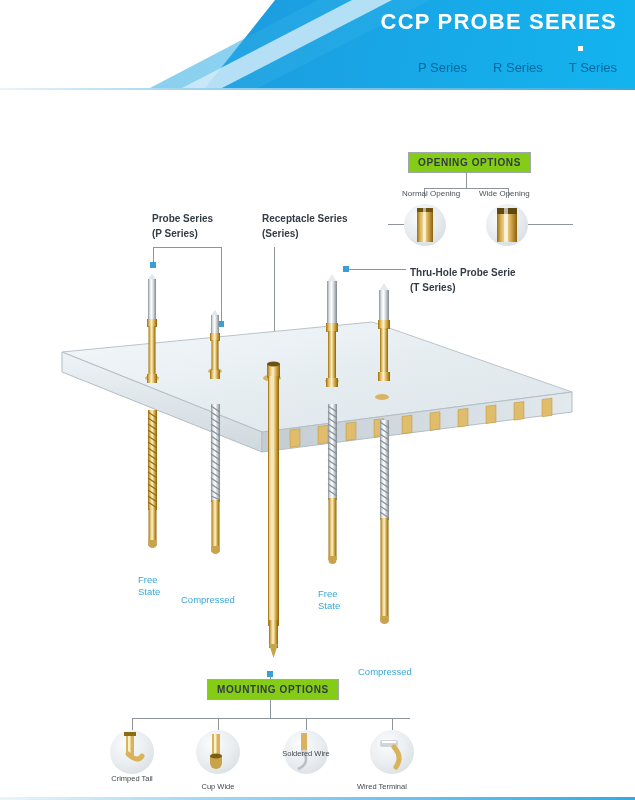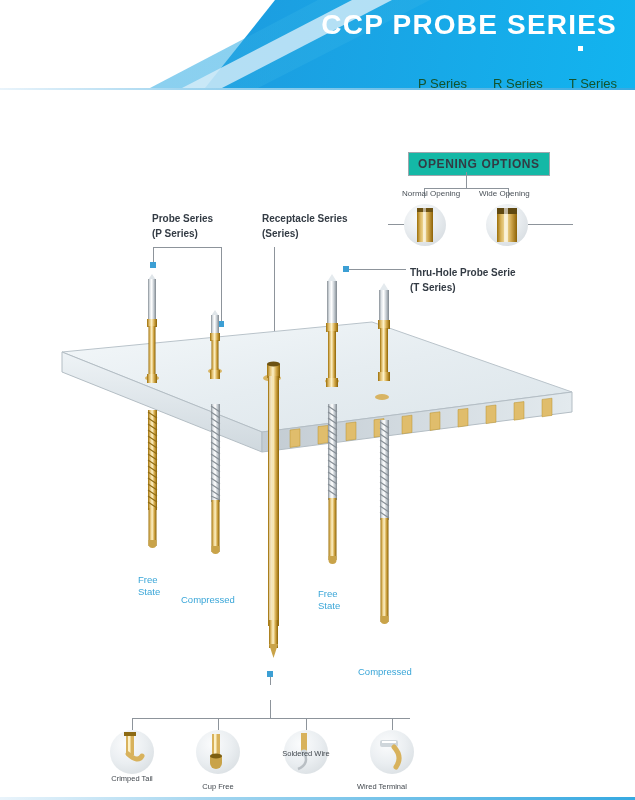--- a/index.html
+++ b/index.html
@@ -58,32 +58,32 @@
     top: 88px; left: 0;
     width: 635px;
     height: 2px;
     background: linear-gradient(90deg, #eaf4fb 0%, #9fd4ef 30%, #36a9e1 100%);
   }
   .hdr-title {
     position: absolute;
     top: 9px;
     right: 18px;
     color: #ffffff;
-    font-size: 28px;
+    font-size: 22px;
     font-weight: bold;
     letter-spacing: 1.2px;
     white-space: nowrap;
   }
   .hdr-tabs {
     position: absolute;
-    top: 76px;
+    top: 60px;
     right: 18px;
     display: flex;
     gap: 26px;
-    color: #14532d;
+    color: #0369a1;
     font-size: 13px;
   }
   .hdr-tab { white-space: nowrap; }
   .hdr-dot {
     position: absolute;
     top: 46px;
     right: 52px;
     width: 5px; height: 5px;
     background: #ffffff;
   }
@@ -97,23 +97,23 @@
     white-space: pre;
   }
   .lbl.bold { font-weight: bold; font-size: 10px; color: #333b44; }
   .lbl.small { font-size: 8px; color: #4a5158; }
   .lbl.blue { color: #3aa6d8; font-size: 9.5px; line-height: 12px; }
   .lbl.tiny { font-size: 7.5px; color: #43494f; }
 
   .boxlbl {
     position: absolute;
     border: 1px solid #9fa6ad;
-    background: #14b8a6;
+    background: #84cc16;
     color: #333b44;
-    font-size: 12px;
+    font-size: 10px;
     font-weight: bold;
     letter-spacing: .6px;
     padding: 4px 9px;
     white-space: nowrap;
   }
 
   
   .ln {
     position: absolute;
     background: #8d949b;
@@ -345,20 +345,21 @@
 
   <div class="lbl blue" style="left:138px; top:574px;"><span>Free
 State</span></div>
   <div class="lbl blue" style="left:181px; top:594px;"><span>Compressed</span></div>
   <div class="lbl blue" style="left:318px; top:588px;"><span>Free
 State</span></div>
   <div class="lbl blue" style="left:358px; top:666px;"><span>Compressed</span></div>
 
   <div class="sqb" style="left:267px; top:671px;"></div>
   <div class="ln v" style="left:270px; top:677px; height:8px;"></div>
+  <div class="boxlbl" style="left:207px; top:679px;">MOUNTING OPTIONS</div>
   <div class="ln v" style="left:270px; top:700px; height:18px;"></div>
   <div class="ln h" style="left:132px; top:718px; width:278px;"></div>
   <div class="ln v" style="left:132px; top:718px; height:12px;"></div>
   <div class="ln v" style="left:218px; top:718px; height:12px;"></div>
   <div class="ln v" style="left:306px; top:718px; height:12px;"></div>
   <div class="ln v" style="left:392px; top:718px; height:12px;"></div>
 
   <div class="mnt-circle" style="left:110px; top:730px;">
     <svg width="44" height="44" viewBox="0 0 44 44">
       <rect x="16" y="5" width="8" height="20" fill="#d8b25c"></rect>
@@ -384,18 +385,18 @@
   </div>
   <div class="mnt-circle" style="left:370px; top:730px;">
     <svg width="44" height="44" viewBox="0 0 44 44">
       <rect x="10" y="10" width="18" height="7" rx="2" fill="#cfd6db"></rect>
       <rect x="12" y="11" width="14" height="2" fill="#ffffff"></rect>
       <path d="M24,17 q9,10 2,20" stroke="#d8b25c" stroke-width="5" fill="none" stroke-linecap="round"></path>
     </svg>
   </div>
 
   <div class="lbl tiny" style="left:97px; top:771px; width:70px; text-align:center;">Crimped Tail</div>
-  <div class="lbl tiny" style="left:183px; top:779px; width:70px; text-align:center;">Cup Free</div>
+  <div class="lbl tiny" style="left:183px; top:779px; width:70px; text-align:center;">Cup Wide</div>
   <div class="lbl tiny" style="left:271px; top:746px; width:70px; text-align:center;">Soldered Wire</div>
   <div class="lbl tiny" style="left:357px; top:779px; width:70px; ">Wired Terminal</div>
 
   <div class="footer-line"></div>
 </div>
 
 </body></html>

